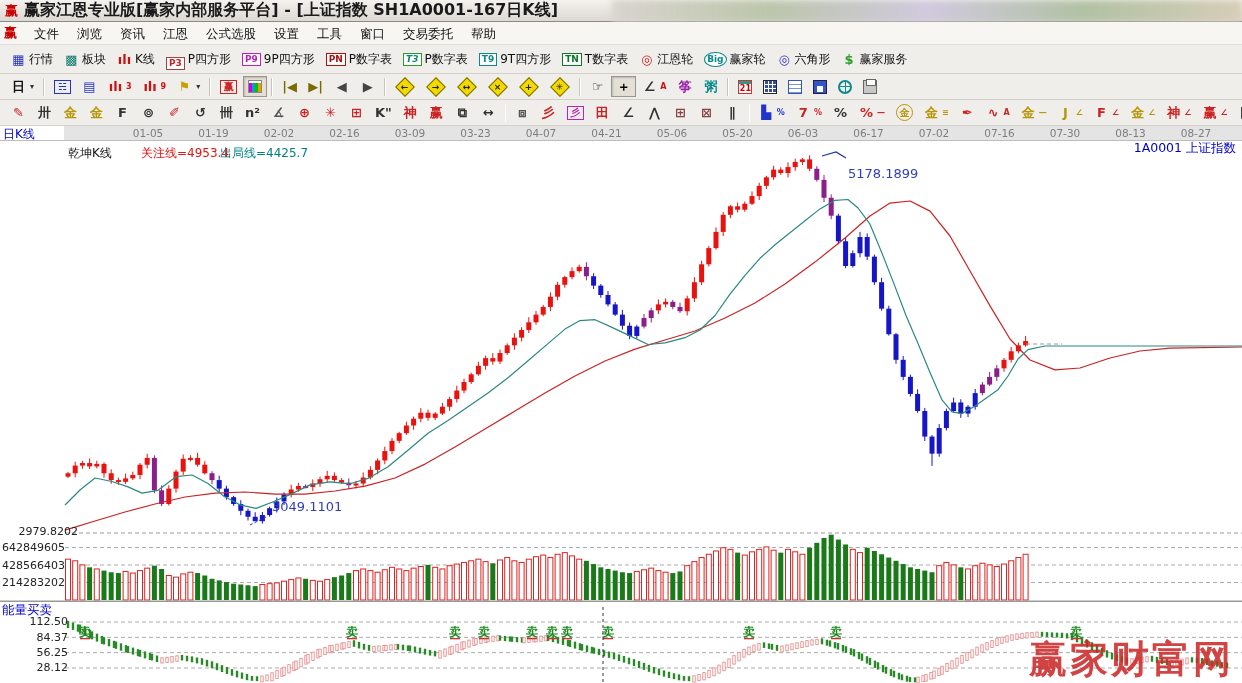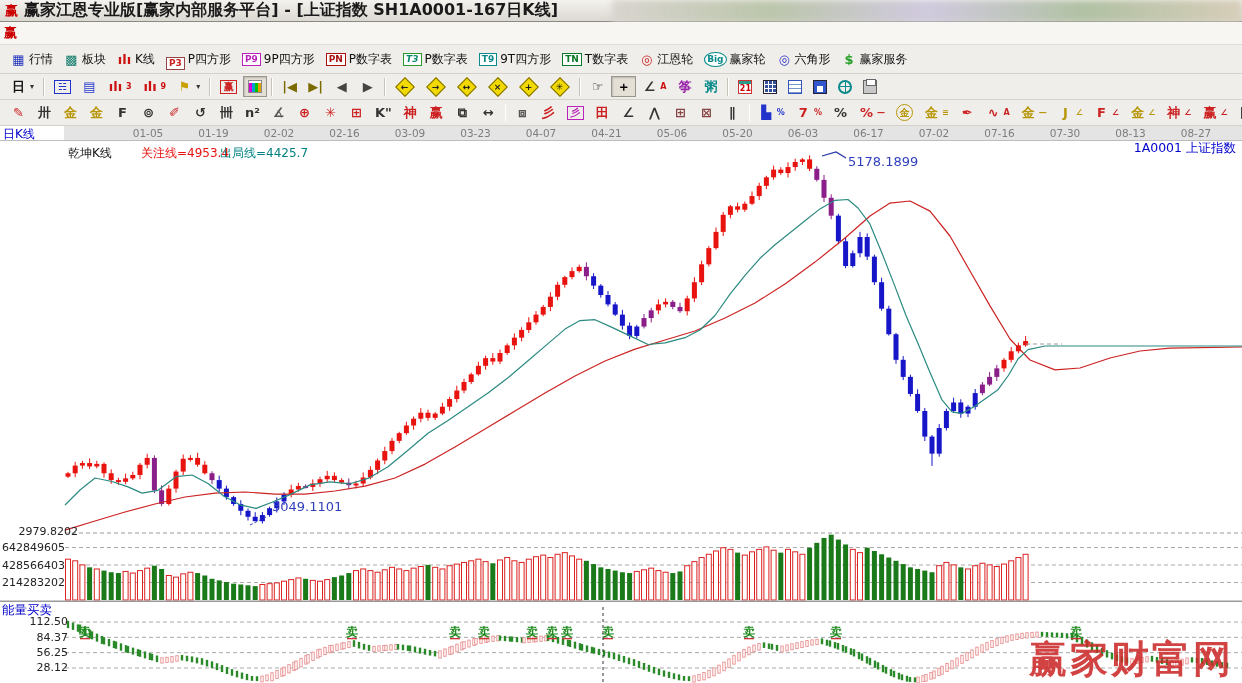--- a/index.html
+++ b/index.html
@@ -76,20 +76,21 @@
 
 <div id="win">
   <div class="titlebar">
     <div class="title-blur"></div>
     <span class="app-logo">赢</span>
     <span class="title-text">赢家江恩专业版[赢家内部服务平台] - [上证指数  SH1A0001-167日K线]</span>
   </div>
 
   <div class="menubar">
     <span class="menu-logo">赢</span>
+    <span id="menuItems"><span class="menu-item">文件</span><span class="menu-item">浏览</span><span class="menu-item">资讯</span><span class="menu-item">江恩</span><span class="menu-item">公式选股</span><span class="menu-item">设置</span><span class="menu-item">工具</span><span class="menu-item">窗口</span><span class="menu-item">交易委托</span><span class="menu-item">帮助</span></span>
   </div>
 
   <div class="toolbar" id="toolbar1">
       <button class="tbtn">
         <span class="ico" style="color: rgb(34, 51, 187);">▦</span>
         <span>行情</span>
       </button>
       <button class="tbtn">
         <span class="ico" style="color: rgb(15, 122, 106);">▩</span>
         <span>板块</span>
@@ -1099,19 +1100,19 @@
       <rect x="1071" y="498" width="10" height="1.3" fill="#cc3333"></rect>
       <line x1="603" y1="467" x2="603" y2="543" stroke="#333" stroke-width="1" stroke-dasharray="3 3"></line>
     </svg>
 
   
   <div class="ov lbl-blue" style="left:3px;top:126px;">日K线</div>
   <div class="ov lbl-black" style="left:68px;top:145px;">乾坤K线</div>
   <div class="ov lbl-red" style="left:141px;top:145px;">关注线=4953.4</div>
   <div class="ov lbl-teal" style="left:220px;top:145px;">出局线=4425.7</div>
   <div class="ov lbl-blue" style="right:6px;top:140px;font-size:12.5px;">1A0001  上证指数</div>
-  <div class="ov lbl-ann" style="left:848px;top:154px;">5178.1899</div>
+  <div class="ov lbl-ann" style="left:848px;top:166px;">5178.1899</div>
   <div class="ov lbl-ann" style="left:272px;top:499px;">3049.1101</div>
   <div class="ov lbl-axis" style="left:8px;top:525px;width:70px;text-align:right;">2979.8202</div>
   <span id="axisLabels"><div class="ov lbl-axis" style="left: 2px; top: 541px;">642849605</div><div class="ov lbl-axis" style="left: 2px; top: 559px;">428566403</div><div class="ov lbl-axis" style="left: 2px; top: 576px;">214283202</div><div class="ov lbl-axis" style="left: 8px; top: 615px;">112.50</div><div class="ov lbl-axis" style="left: 8px; top: 631px;">84.37</div><div class="ov lbl-axis" style="left: 8px; top: 646px;">56.25</div><div class="ov lbl-axis" style="left: 8px; top: 661px;">28.12</div></span>
   <div class="ov" style="left:2px;top:602px;color:#0000cc;font-size:12.5px;">能量买卖</div>
   <div class="ov" id="watermark">赢家财富网</div>
 </div>
 
 </body></html>

